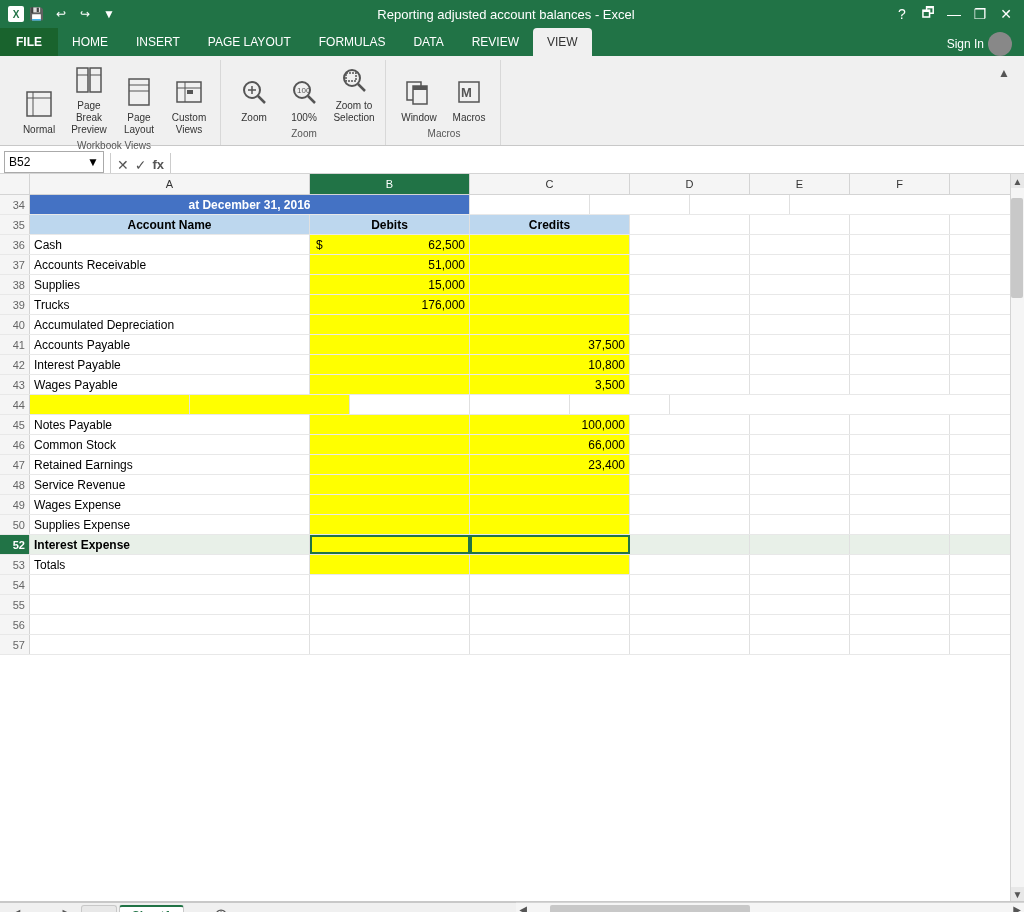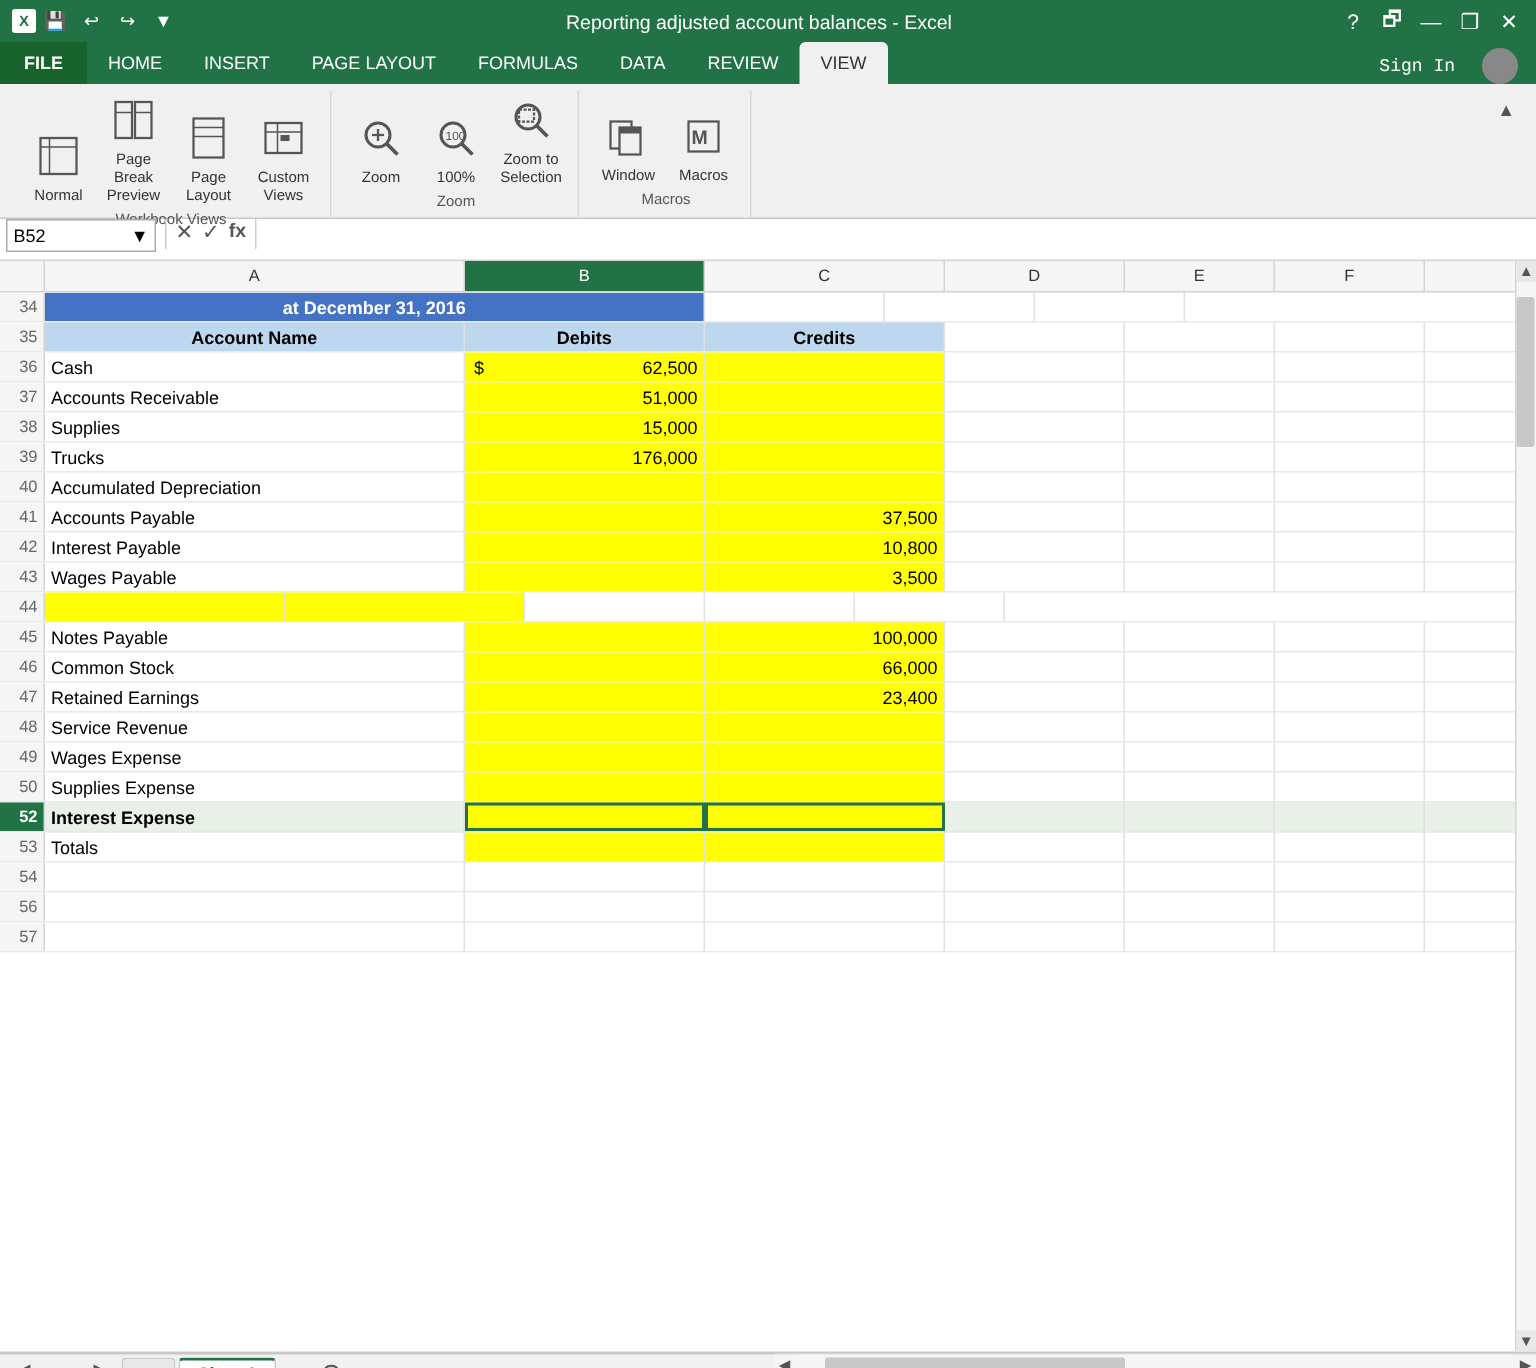--- a/index.html
+++ b/index.html
@@ -53,22 +53,21 @@
       border-radius: 4px 4px 0 0;
     }
     .ribbon-tab-spacer { flex: 1; }
     .sign-in-btn {
       color: white;
       font-size: 12px;
       padding: 4px 12px;
       cursor: pointer;
       display: flex;
       align-items: center;
-      gap: 18px;
-      font-family: Liberation Mono, monospace;
+      gap: 4px;
     }
     .user-avatar { width: 24px; height: 24px; border-radius: 50%; background: #888; }
 
     
     .ribbon {
       background: #f0f0f0;
       border-bottom: 1px solid #c8c8c8;
       display: flex;
       padding: 4px 8px 0 8px;
       gap: 2px;
@@ -113,21 +112,21 @@
       padding: 4px 0;
     }
     .cb-item { display: flex; align-items: center; gap: 4px; font-size: 11px; cursor: pointer; }
     .cb-item input[type=checkbox] { cursor: pointer; }
 
     
     .formula-bar {
       background: #fff;
       border-bottom: 1px solid #d4d4d4;
       display: flex;
-      align-items: flex-start;
+      align-items: flex-end;
       height: 28px;
       padding: 0 4px;
       gap: 4px;
     }
     .name-box {
       width: 100px;
       height: 22px;
       border: 1px solid #aaa;
       padding: 0 4px;
       font-size: 12px;
@@ -668,20 +667,29 @@
           <div class="sheet-row">
             <div class="row-num">54</div>
             <div class="cell col-a"></div>
             <div class="cell col-b"></div>
             <div class="cell col-c"></div>
             <div class="cell col-d"></div>
             <div class="cell col-e"></div>
             <div class="cell col-f"></div>
           </div>
           <div class="sheet-row">
+            <div class="row-num">55</div>
+            <div class="cell col-a"></div>
+            <div class="cell col-b"></div>
+            <div class="cell col-c"></div>
+            <div class="cell col-d"></div>
+            <div class="cell col-e"></div>
+            <div class="cell col-f"></div>
+          </div>
+          <div class="sheet-row">
             <div class="row-num">56</div>
             <div class="cell col-a"></div>
             <div class="cell col-b"></div>
             <div class="cell col-c"></div>
             <div class="cell col-d"></div>
             <div class="cell col-e"></div>
             <div class="cell col-f"></div>
           </div>
           <div class="sheet-row">
             <div class="row-num">57</div>

